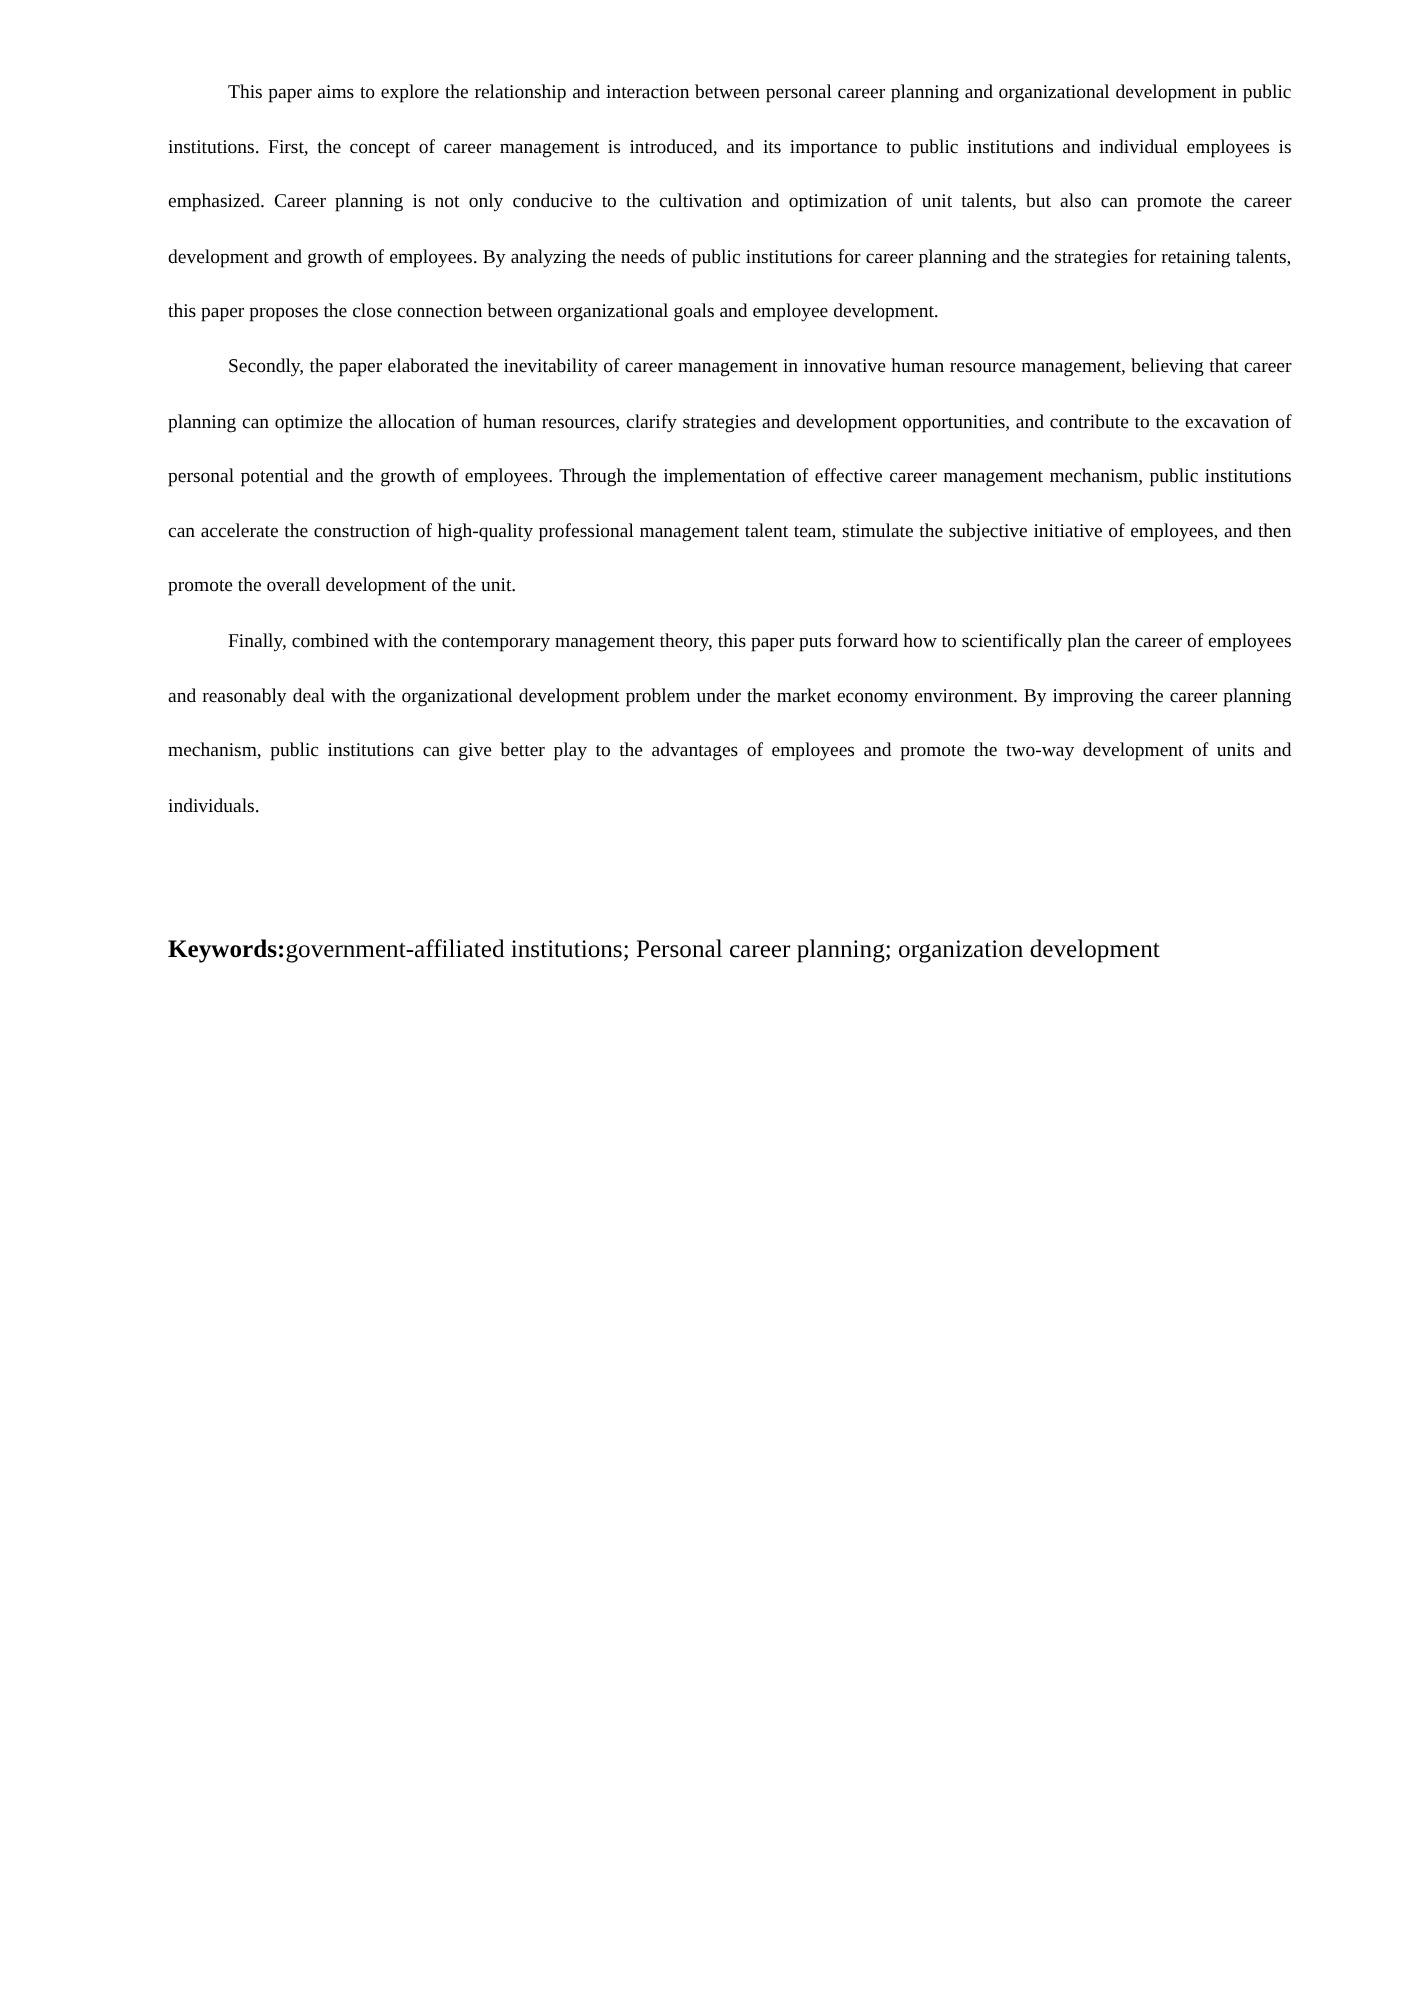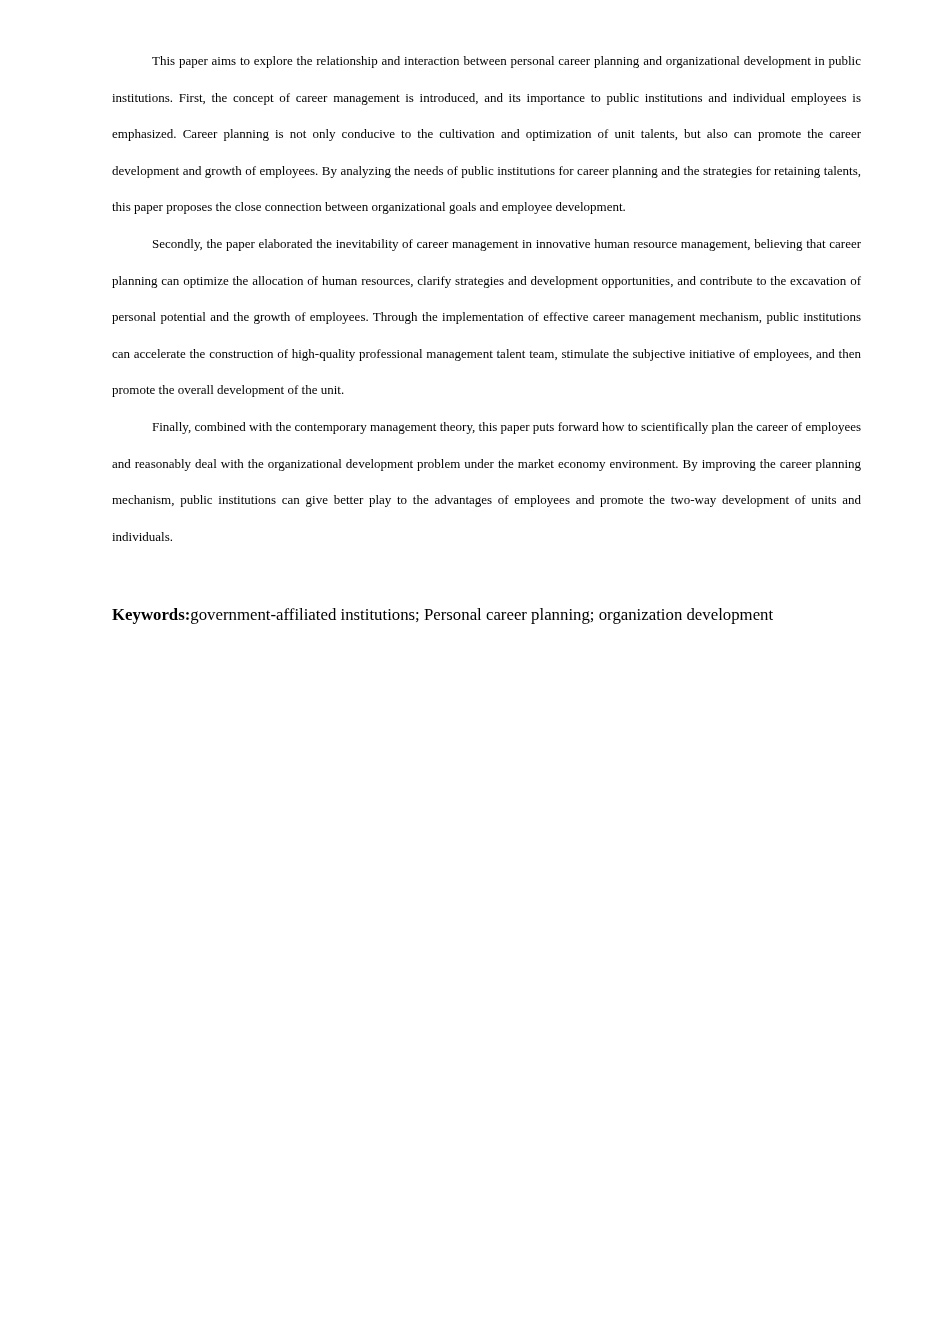--- a/index.html
+++ b/index.html
@@ -44,21 +44,21 @@
     text-justify: inter-word;
     hyphens: none;
   }
   .para {
     margin: 0;
     text-indent: 40px;
     text-align: justify;
     text-align-last: left;
   }
   .keywords-block {
-    margin-top: 42px;
+    margin-top: 60px;
     font-size: 16.8px;
     line-height: 36.6px;
     text-align: justify;
     text-align-last: left;
   }
   .keywords-label {
     font-weight: bold;
   }
   .keywords-text {
     font-weight: normal;

